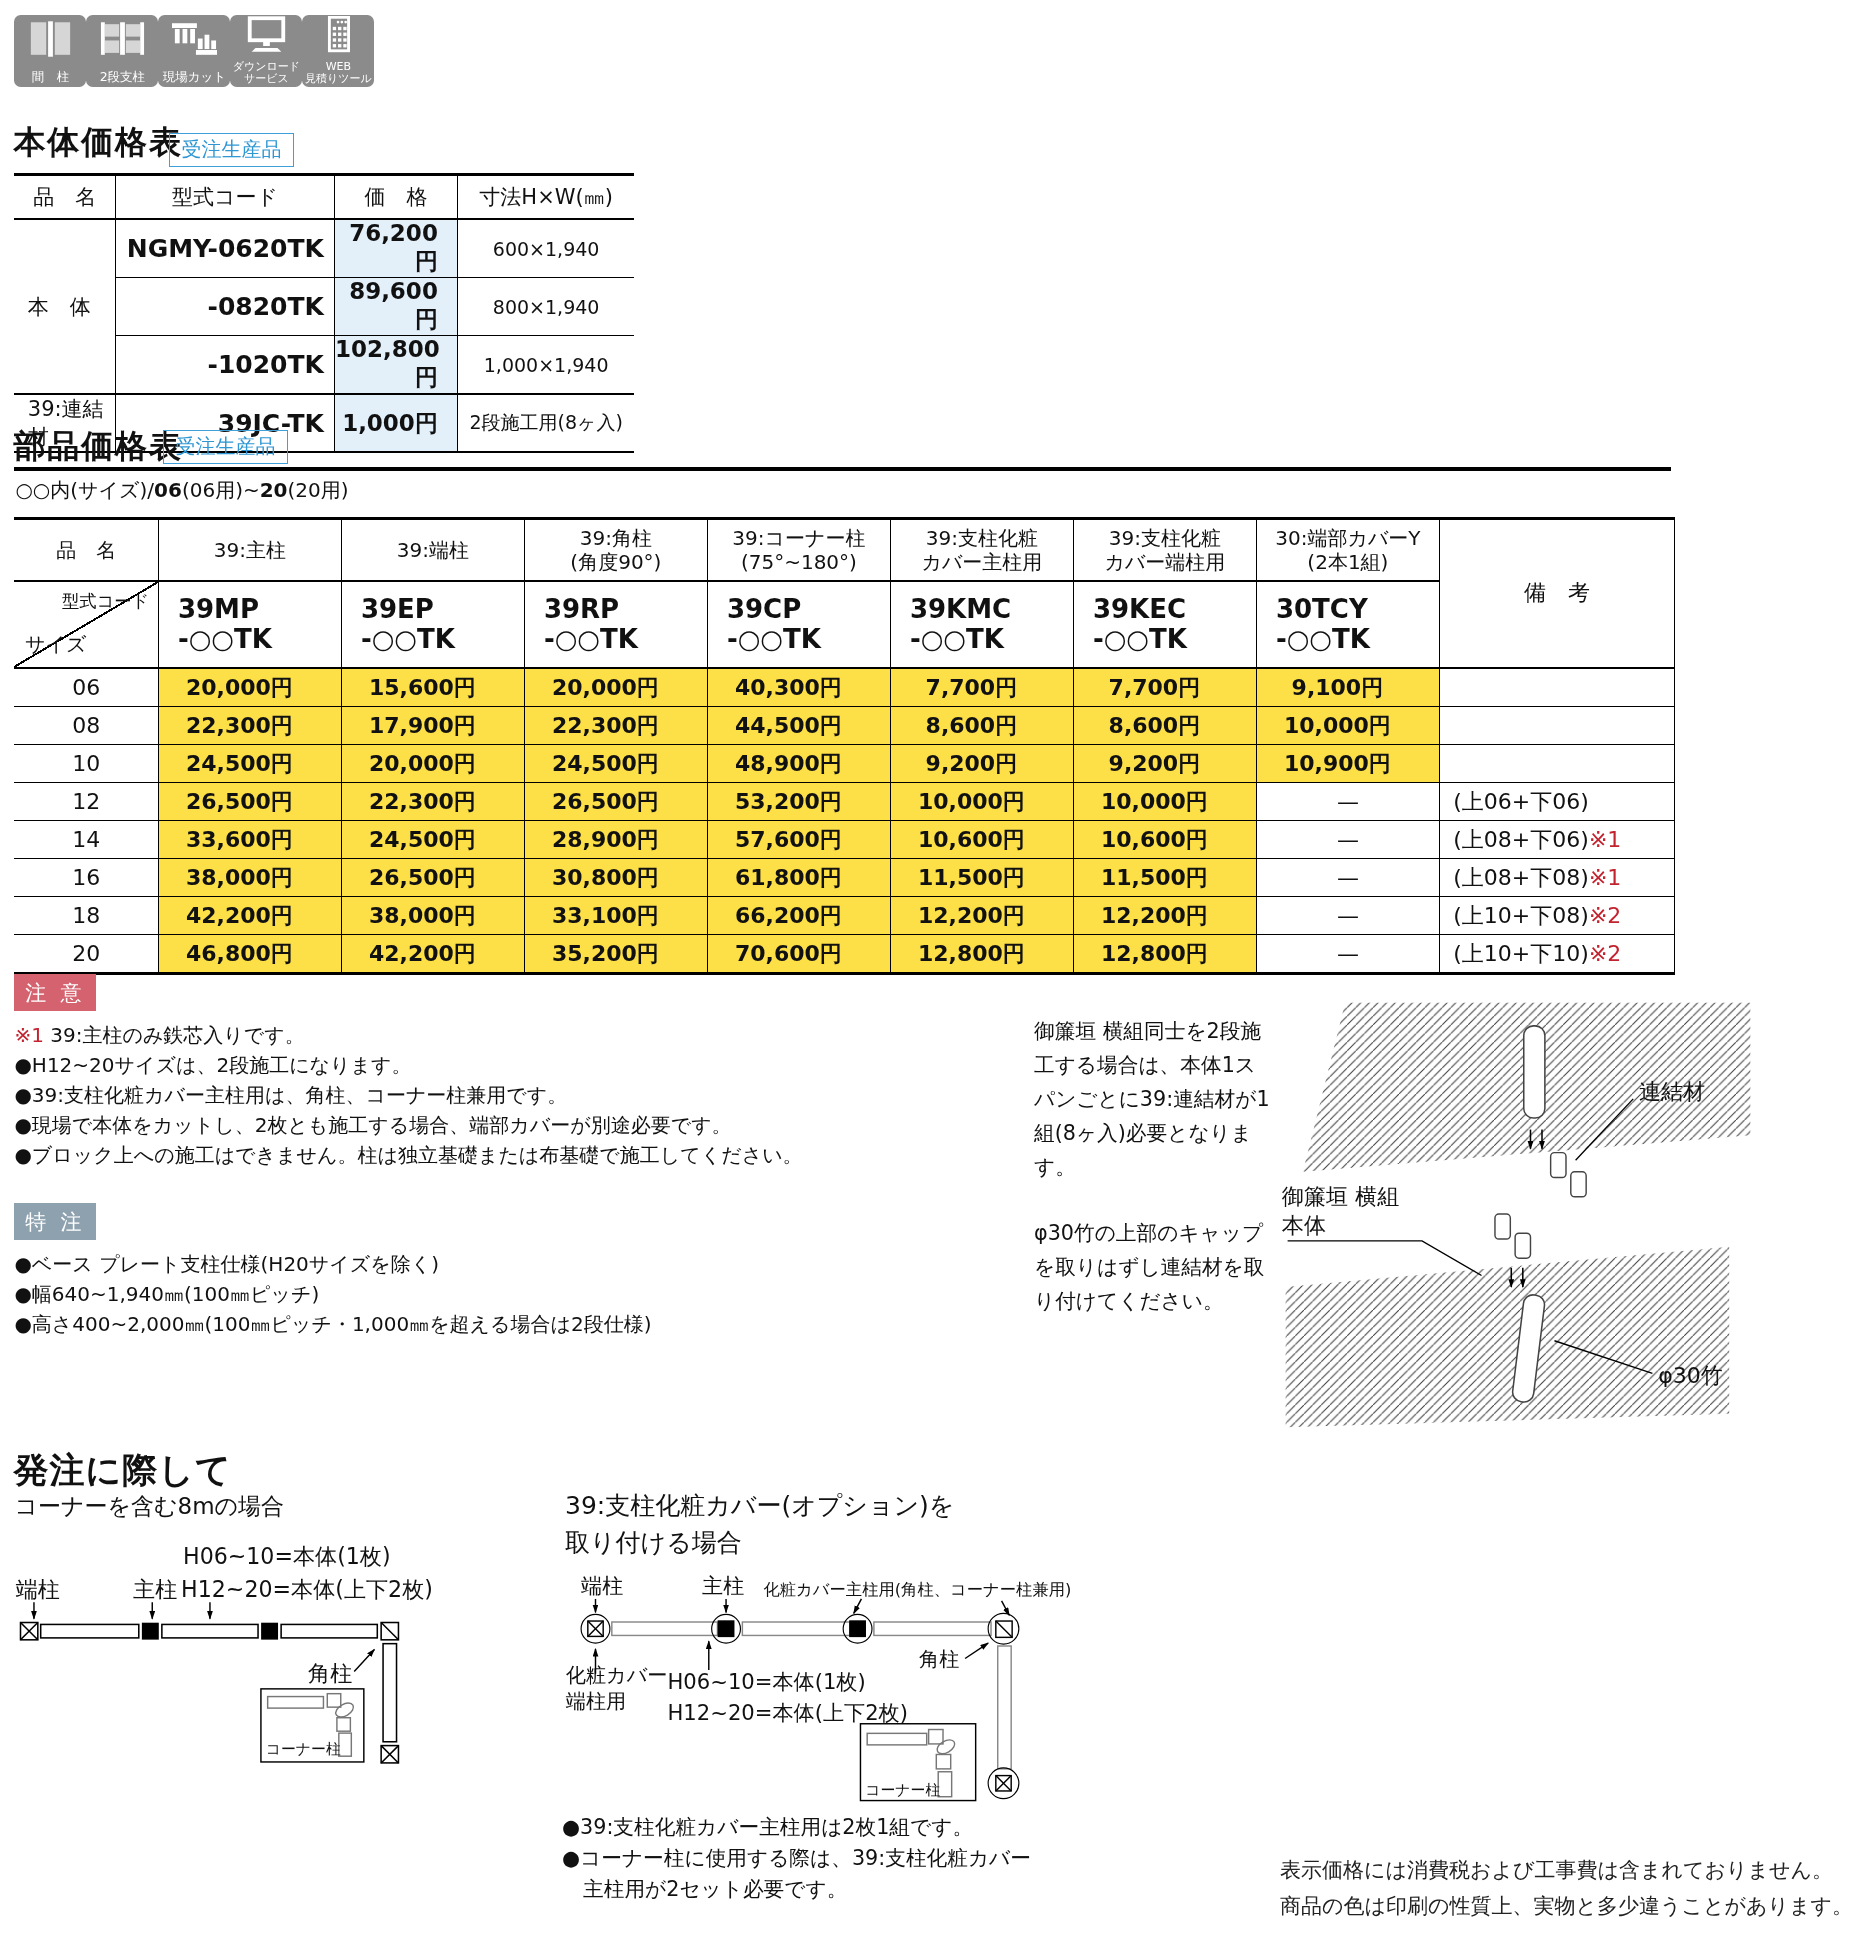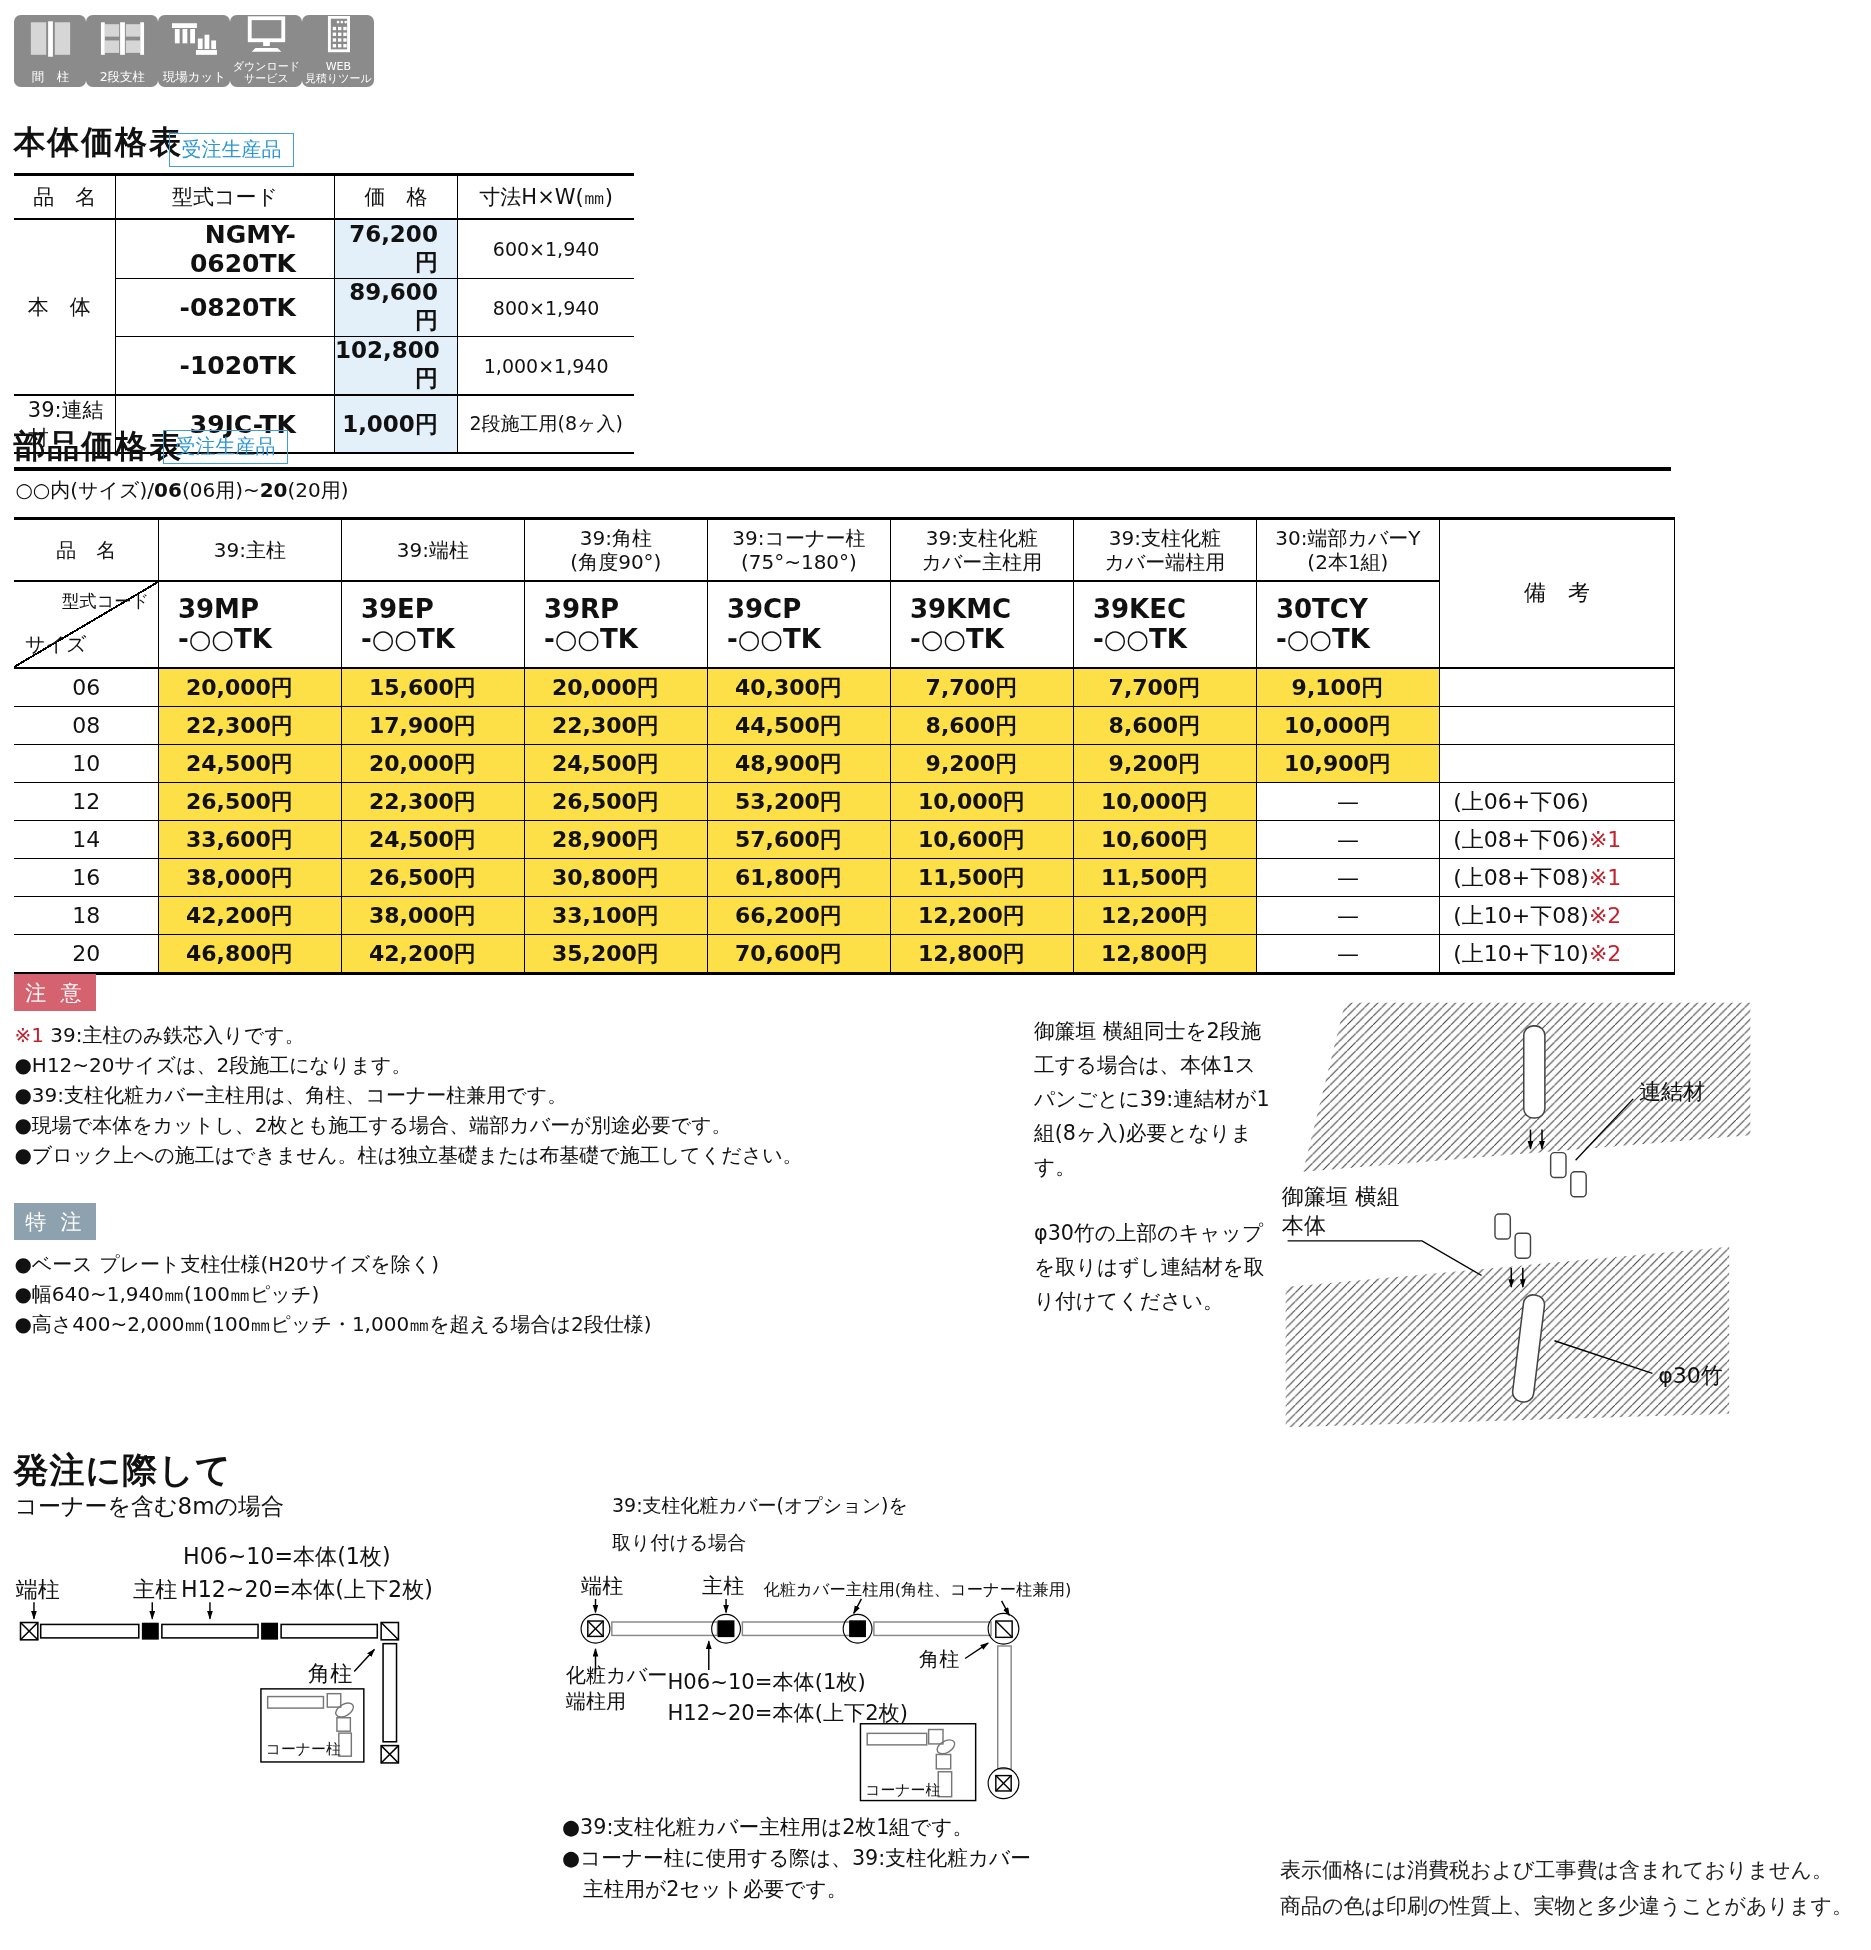--- a/index.html
+++ b/index.html
@@ -24,21 +24,21 @@
   table{border-collapse:collapse;table-layout:fixed;position:absolute;background:#fff;}
   th,td{border:1px solid #000;font-weight:normal;vertical-align:middle;padding:0;overflow:hidden;}
   .edge-l{border-left:none !important;}
   #t1{left:14.4px;top:173px;width:620px;}
   #t1 th{height:42px;font-size:21px;border-top:3.8px solid #000;border-bottom:2.9px solid #000;text-align:center;}
   #t1 td{height:37px;}
   #t1 tr.sep td{border-top:2.9px solid #000;}
   #t1 tbody td{border-bottom-width:1px;}
   #t1 tr:last-child td{border-bottom:2.9px solid #000;}
   .name-cell{font-size:21px;padding-left:13.4px;text-align:left;}
-  .code-cell{font-size:25px;font-weight:bold;text-align:right;padding-right:38px;}
+  .code-cell{font-size:25px;font-weight:bold;text-align:right;padding-right:10px;}
   .price-cell{font-size:23px;font-weight:bold;text-align:right;padding-right:19px;background:#e3eff9;}
   .size-cell{font-size:19px;text-align:center;}
   #t2{left:14.4px;top:517px;width:1657px;}
   #t2 th{border-top:1px solid #000;}
   #t2 .hrow1 th{height:60px;font-size:20px;line-height:1.2;text-align:center;border-top:3.8px solid #000;border-bottom:2.9px solid #000;}
   #t2 .hrow2 th{height:85px;border-bottom:2.9px solid #000;}
   #t2 th.remark-head{font-size:22px;border-top:3.8px solid #000;border-bottom:2.9px solid #000;}
   .code-head{font-size:26px;font-weight:bold;text-align:left;}
   .code-head div{padding-left:19px;line-height:1.15;}
   #t2 td{height:37px;font-size:22px;}
@@ -60,21 +60,21 @@
   #caution-notes{left:14.4px;top:1020px;line-height:30px;}
   #special-notes{left:14.4px;top:1249px;line-height:30px;}
   
   .side-para{position:absolute;left:1034px;width:236px;font-size:20.7px;line-height:34px;}
   #side-para1{top:1014px;}
   #side-para2{top:1216px;}
   #bamboo-svg{position:absolute;left:1278px;top:999px;}
   
   #ordering-title{position:absolute;left:13.4px;top:1447px;font-size:35px;font-weight:bold;letter-spacing:1px;}
   #case1-subtitle{position:absolute;left:14.4px;top:1491px;font-size:23px;}
-  #case2-title{position:absolute;left:565px;top:1487px;font-size:19px;line-height:37px;margin-left:47px;}
+  #case2-title{position:absolute;left:565px;top:1487px;font-size:25px;line-height:37px;}
   #d1-svg{position:absolute;left:7.7px;top:1533px;}
   #d2-svg{position:absolute;left:552px;top:1574px;}
   #ordering-notes{position:absolute;left:562px;top:1812px;font-size:20.7px;line-height:31px;}
   #ordering-notes .indent{padding-left:21px;}
   
   #footer{position:absolute;left:1280px;top:1852px;font-size:21px;line-height:36px;color:#222;}
   svg text{font-family:inherit;fill:#111;}
 </style>
 </head>
 <body>

